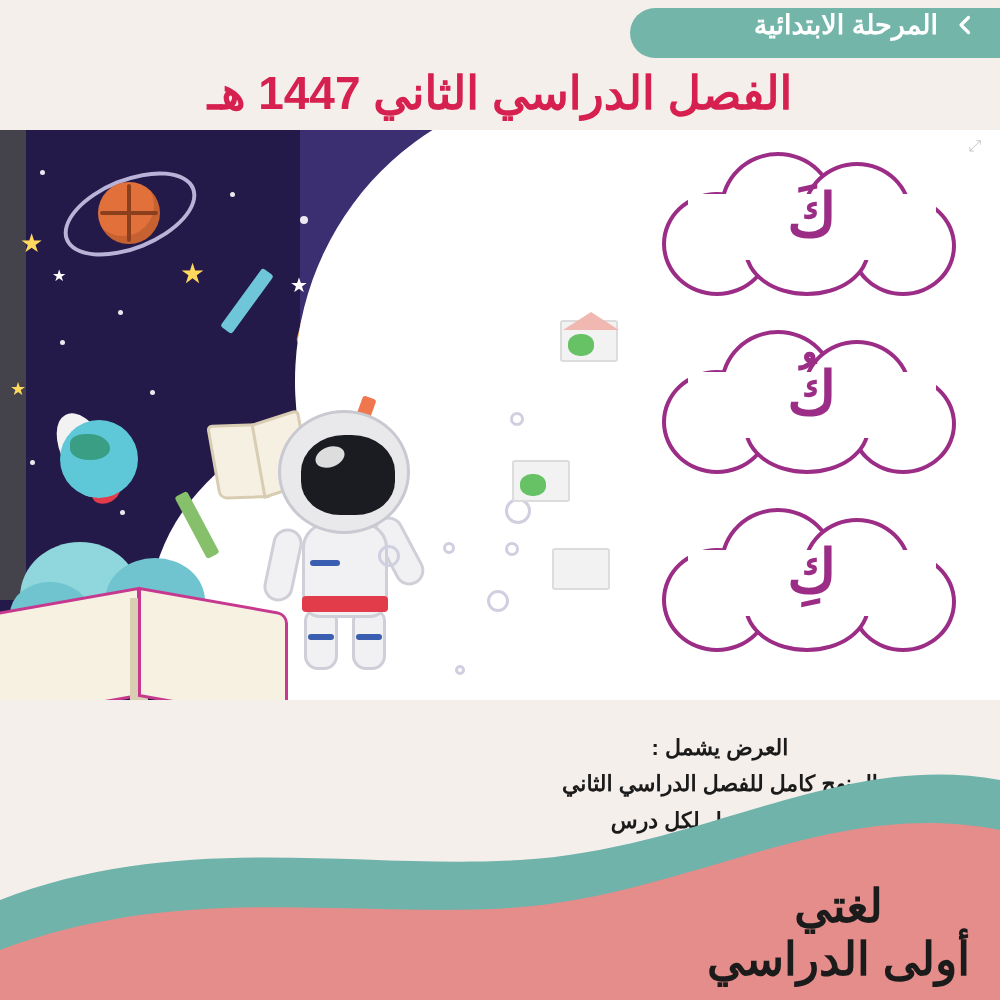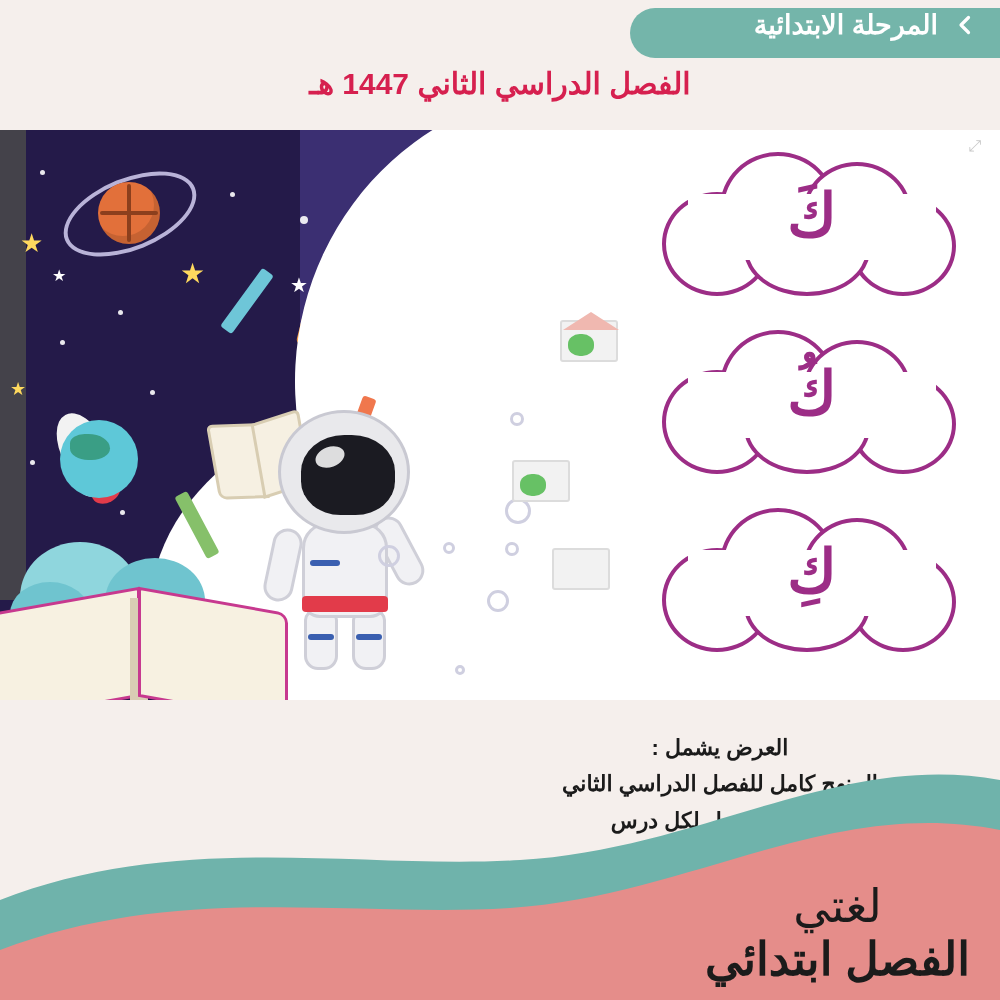--- a/index.html
+++ b/index.html
@@ -41,21 +41,21 @@
     width: 26px; height: 26px;
     display: flex; align-items: center; justify-content: center;
     color: #ffffff;
   }
   .back-chevron svg { display: block; }
 
   
   .term-title {
     position: absolute; top: 66px; left: 0; width: 1000px;
     text-align: center;
-    font-size: 30px; font-weight: bold;
+    font-size: 46px; font-weight: bold;
     color: #d6204f;
     letter-spacing: 0px;
     line-height: 1.2;
   }
 
   
   .slide {
     position: absolute; top: 130px; left: 0;
     width: 1000px; height: 570px;
     background: #ffffff;
@@ -309,21 +309,21 @@
     background: #e58d8a;
     clip-path: path("M0,230 L1000,230 L1000,60 C830,26 690,126 510,138 C350,148 180,112 0,180 Z");
   }
 
   .subject {
     position: absolute; bottom: 14px; right: 30px;
     text-align: center;
     color: #1b1b1b;
     direction: rtl;
   }
-  .subject .s1 { font-size: 46px; font-weight: normal; line-height: 1.15; }
+  .subject .s1 { font-size: 46px; font-weight: bold; line-height: 1.15; }
   .subject .s2 { font-size: 46px; font-weight: bold; line-height: 1.15; }
 </style>
 </head>
 <body>
 
 <div id="page">
 
   <div class="topbar">
     <div class="stage-pill">
       <span class="back-chevron">
@@ -468,16 +468,16 @@
     <div class="line">استراتيجية في كل درس</div>
     <div class="line">ربط بالدين والوطن في بعض الدروس</div>
     <div class="line">فديوهات</div>
   </div>
 
   <div class="wave-teal"></div>
   <div class="wave-pink"></div>
 
   <div class="subject">
     <div class="s1">لغتي</div>
-    <div class="s2">الفصل ابتدائي</div>
+    <div class="s2">أولى الدراسي</div>
   </div>
 
 </div>
 
 </body></html>

